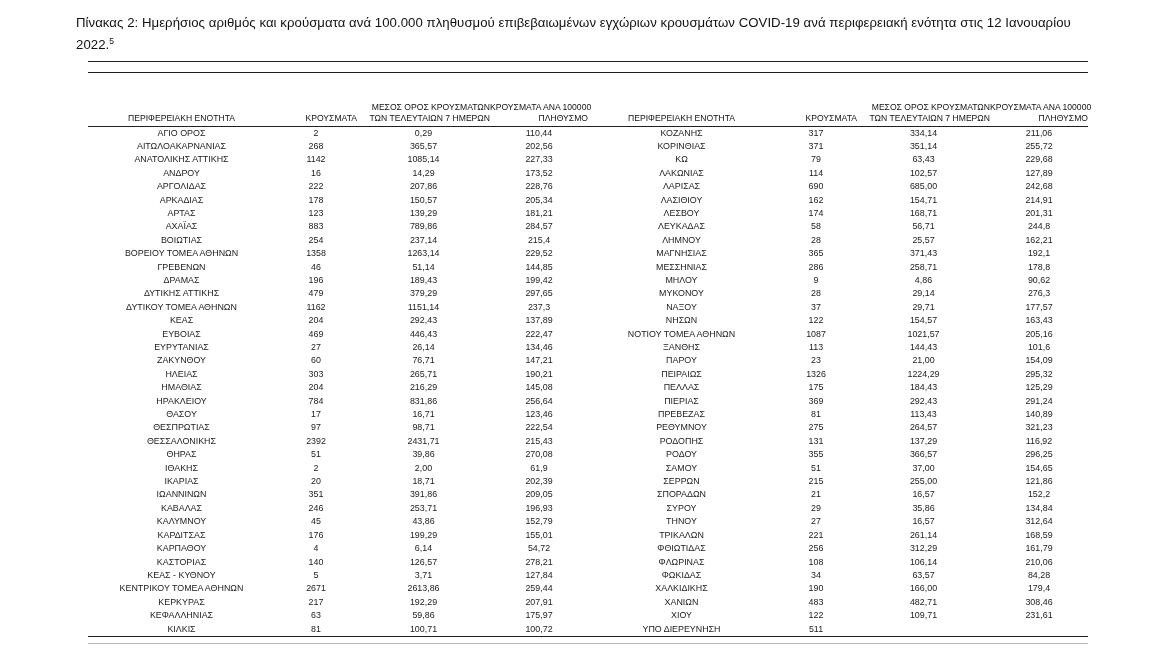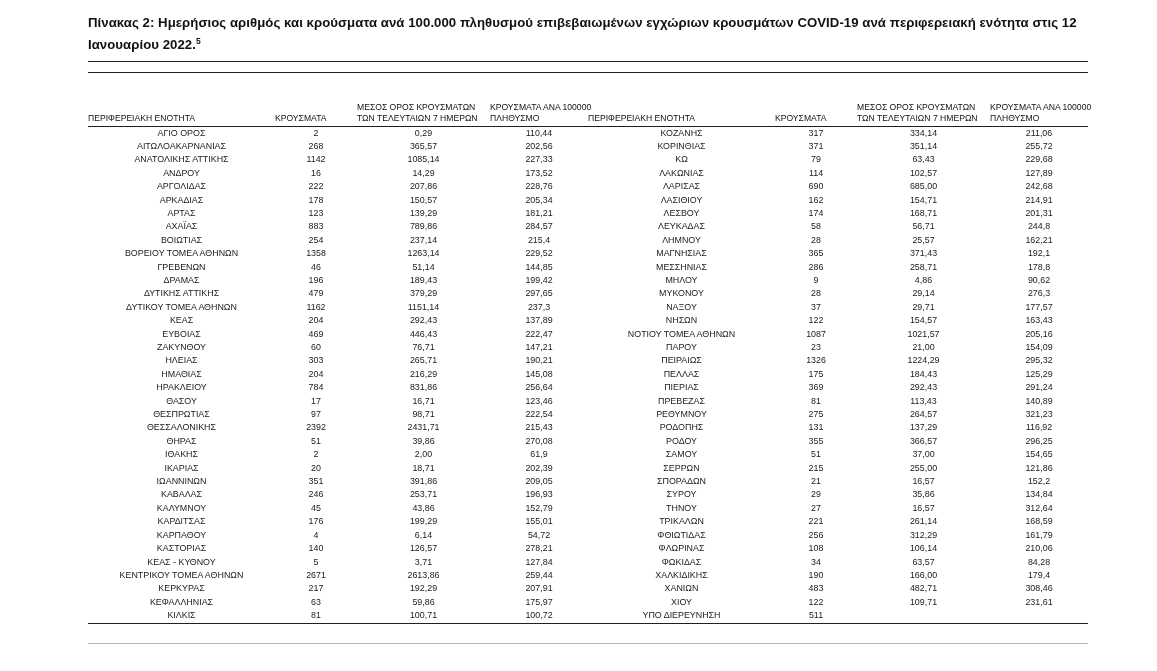--- a/index.html
+++ b/index.html
@@ -13,27 +13,27 @@
     height: 671px;
     font-family: "Liberation Sans", sans-serif;
     color: #1a1a1a;
     overflow: hidden;
     position: relative;
   }
 
   
   #doc-title {
     position: absolute;
-    left: 88px;
+    left: 76px;
     top: 12px;
     width: 1008px;
     font-size: 13.2px;
     line-height: 22px;
     color: #111111;
-    font-weight: 700;
+    font-weight: 400;
     letter-spacing: 0.05px;
   }
   #doc-title .sup {
     font-size: 8.5px;
     vertical-align: super;
     line-height: 0;
   }
 
   
   .rule-top-a {
@@ -74,24 +74,24 @@
   table.data-table col.c-per   { width: 98px; }
 
   thead th {
     font-weight: 400;
     font-size: 8.6px;
     color: #111111;
     vertical-align: bottom;
     padding: 0 0 2px 0;
     line-height: 10.6px;
     border-bottom: 1.4px solid #231f20;
-    text-align: left;
+    text-align: right;
     white-space: nowrap;
   }
-  thead th.h-name { text-align: left; }
+  thead th.h-name { text-align: center; }
   thead tr { height: 30px; }
 
   tbody td {
     text-align: center;
     padding: 0;
     height: 13.4px;
     line-height: 13.4px;
     font-size: 8.9px;
     color: #1a1a1a;
     white-space: nowrap;
@@ -313,20 +313,30 @@
           <td>ΕΥΒΟΙΑΣ</td>
           <td>469</td>
           <td>446,43</td>
           <td>222,47</td>
           <td>ΝΟΤΙΟΥ ΤΟΜΕΑ ΑΘΗΝΩΝ</td>
           <td>1087</td>
           <td>1021,57</td>
           <td>205,16</td>
         </tr>
         <tr>
+          <td>ΕΥΡΥΤΑΝΙΑΣ</td>
+          <td>27</td>
+          <td>26,14</td>
+          <td>134,46</td>
+          <td>ΞΑΝΘΗΣ</td>
+          <td>113</td>
+          <td>144,43</td>
+          <td>101,6</td>
+        </tr>
+        <tr>
           <td>ΖΑΚΥΝΘΟΥ</td>
           <td>60</td>
           <td>76,71</td>
           <td>147,21</td>
           <td>ΠΑΡΟΥ</td>
           <td>23</td>
           <td>21,00</td>
           <td>154,09</td>
         </tr>
         <tr>

